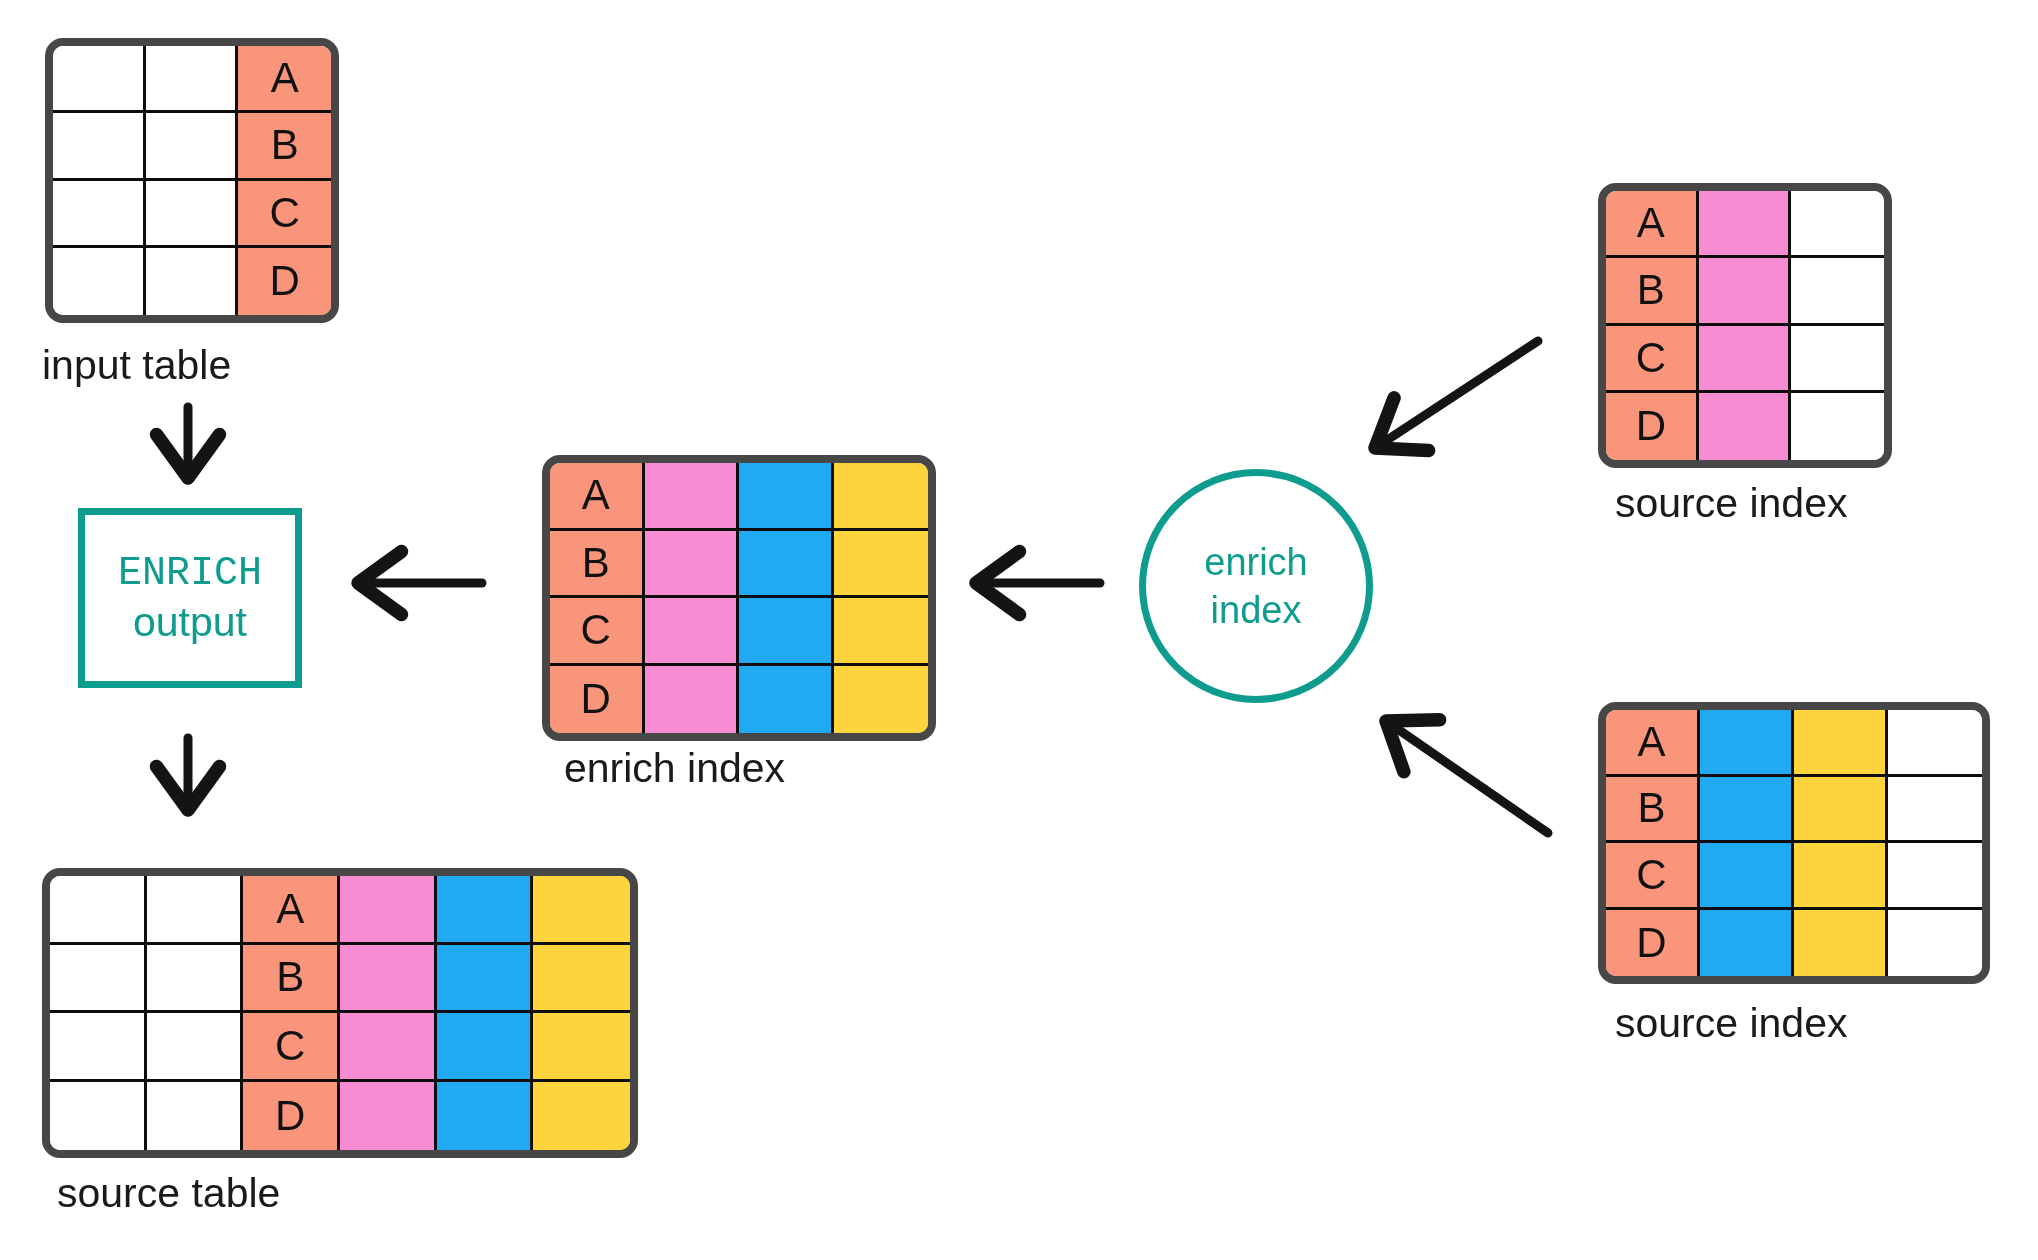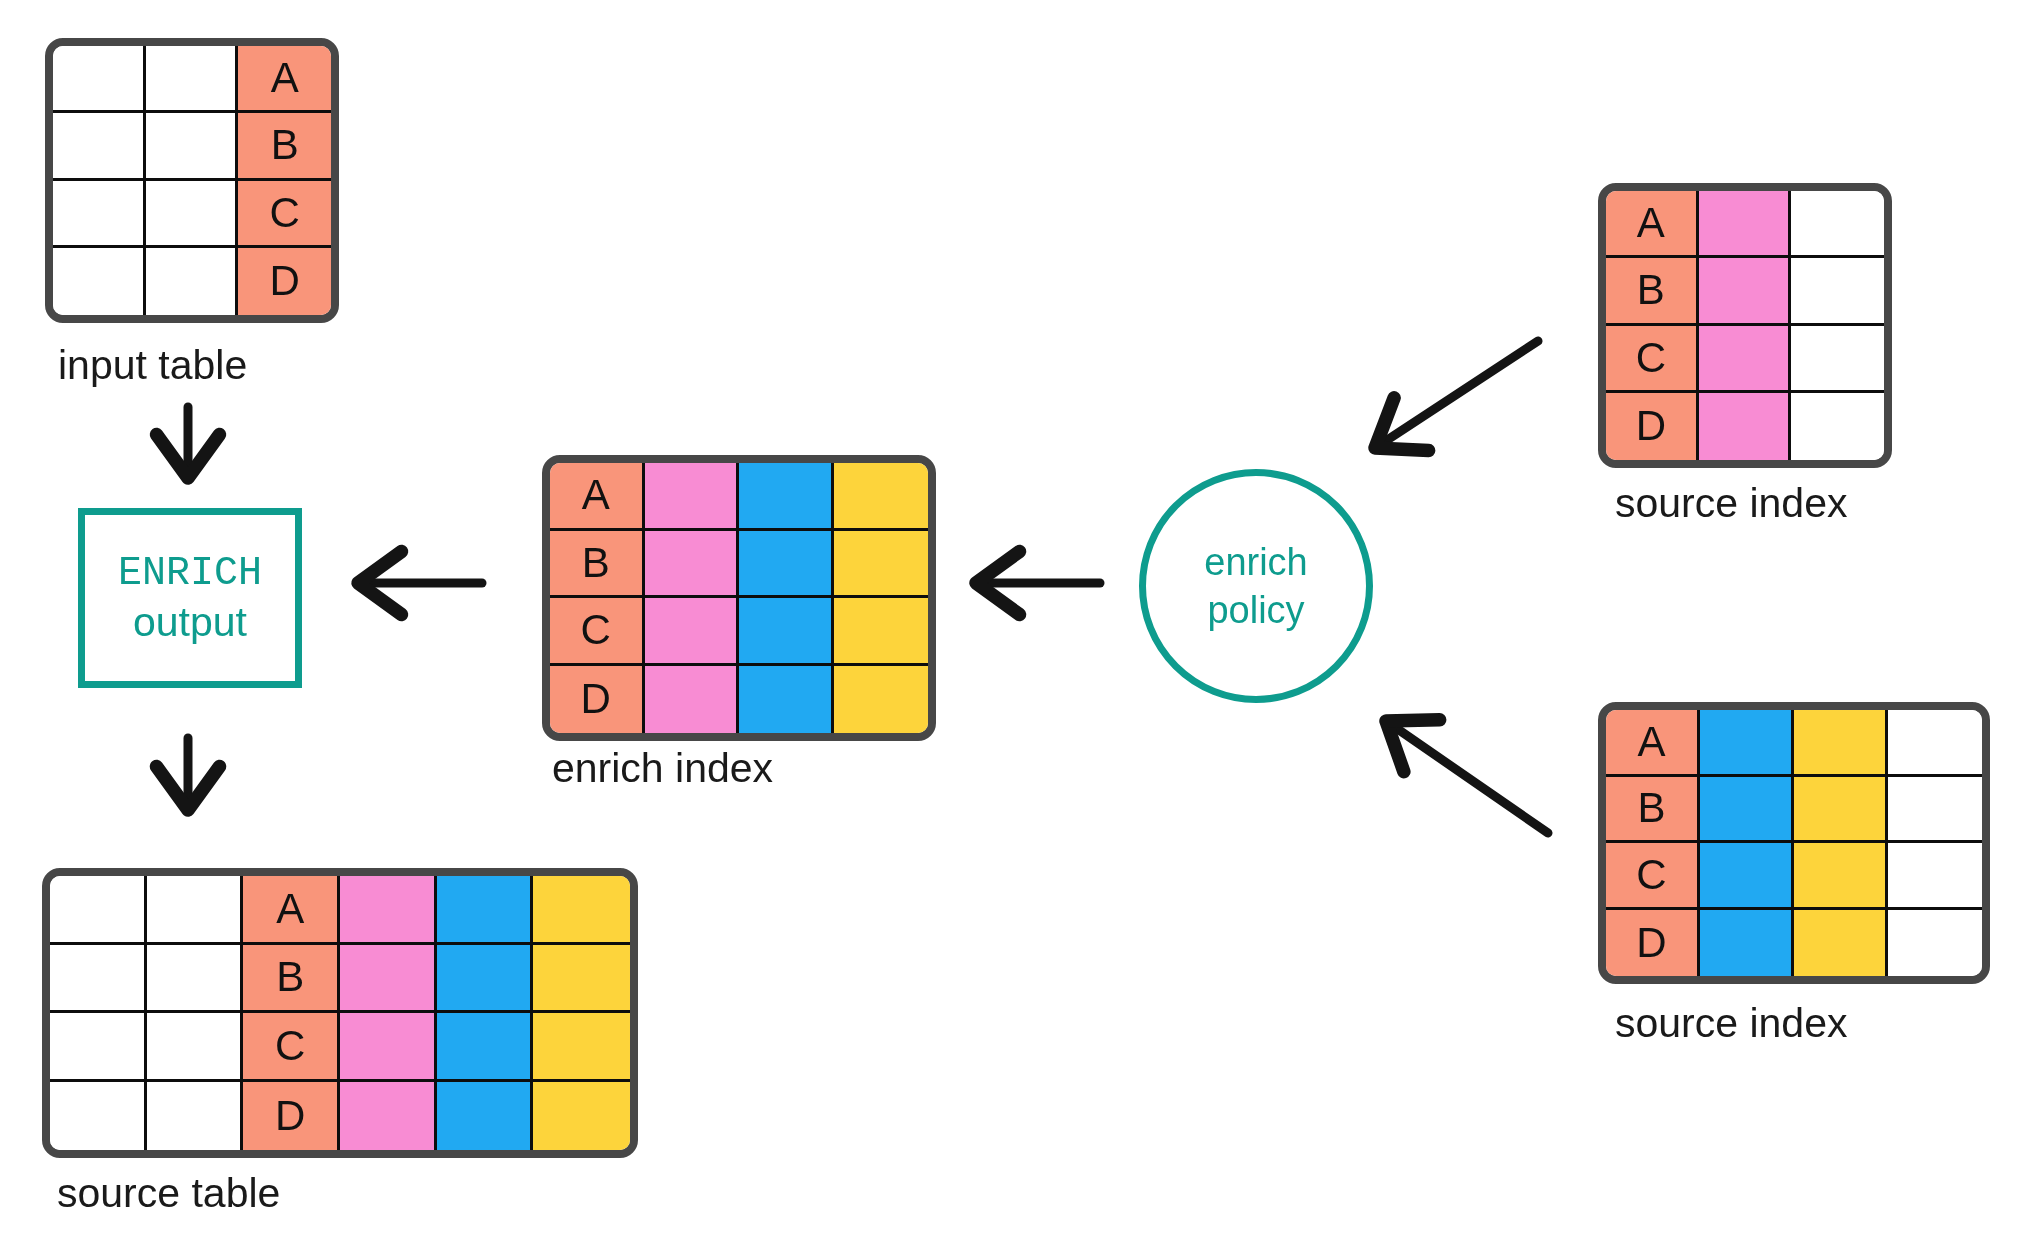--- a/index.html
+++ b/index.html
@@ -106,21 +106,21 @@
       <div class="cell" style="background: rgb(255, 255, 255);"></div>
       <div class="cell" style="background: rgb(255, 255, 255);"></div>
       <div class="cell last-col" style="background: rgb(249, 149, 122);">B</div>
       <div class="cell" style="background: rgb(255, 255, 255);"></div>
       <div class="cell" style="background: rgb(255, 255, 255);"></div>
       <div class="cell last-col" style="background: rgb(249, 149, 122);">C</div>
       <div class="cell last-row" style="background: rgb(255, 255, 255);"></div>
       <div class="cell last-row" style="background: rgb(255, 255, 255);"></div>
       <div class="cell last-col last-row" style="background: rgb(249, 149, 122);">D</div>
     </div>
-  <div class="diagram-label" style="left:58px; top:342px;">input table</div>
+  <div class="diagram-label" style="left:42px; top:342px;">input table</div>
 
   <div class="enrich-box">
     <span class="line1">ENRICH</span>
     <span class="line2">output</span>
   </div>
 
   <div class="dtable" style="left: 42px; top: 868px; width: 596px; height: 290px; grid-template-columns: repeat(6, 1fr);">
       <div class="cell" style="background: rgb(255, 255, 255);"></div>
       <div class="cell" style="background: rgb(255, 255, 255);"></div>
       <div class="cell" style="background: rgb(249, 149, 122);">A</div>
@@ -159,25 +159,25 @@
       <div class="cell last-col" style="background: rgb(253, 212, 59);"></div>
       <div class="cell" style="background: rgb(249, 149, 122);">C</div>
       <div class="cell" style="background: rgb(248, 140, 211);"></div>
       <div class="cell" style="background: rgb(33, 169, 242);"></div>
       <div class="cell last-col" style="background: rgb(253, 212, 59);"></div>
       <div class="cell last-row" style="background: rgb(249, 149, 122);">D</div>
       <div class="cell last-row" style="background: rgb(248, 140, 211);"></div>
       <div class="cell last-row" style="background: rgb(33, 169, 242);"></div>
       <div class="cell last-col last-row" style="background: rgb(253, 212, 59);"></div>
     </div>
-  <div class="diagram-label" style="left:552px; top:745px;">enrich index</div>
+  <div class="diagram-label" style="left:564px; top:745px;">enrich index</div>
 
   <div class="policy-circle">
     <span>enrich</span>
-    <span>policy</span>
+    <span>index</span>
   </div>
 
   <div class="dtable" style="left: 1598px; top: 183px; width: 294px; height: 285px; grid-template-columns: repeat(3, 1fr);">
       <div class="cell" style="background: rgb(249, 149, 122);">A</div>
       <div class="cell" style="background: rgb(248, 140, 211);"></div>
       <div class="cell last-col" style="background: rgb(255, 255, 255);"></div>
       <div class="cell" style="background: rgb(249, 149, 122);">B</div>
       <div class="cell" style="background: rgb(248, 140, 211);"></div>
       <div class="cell last-col" style="background: rgb(255, 255, 255);"></div>
       <div class="cell" style="background: rgb(249, 149, 122);">C</div>

